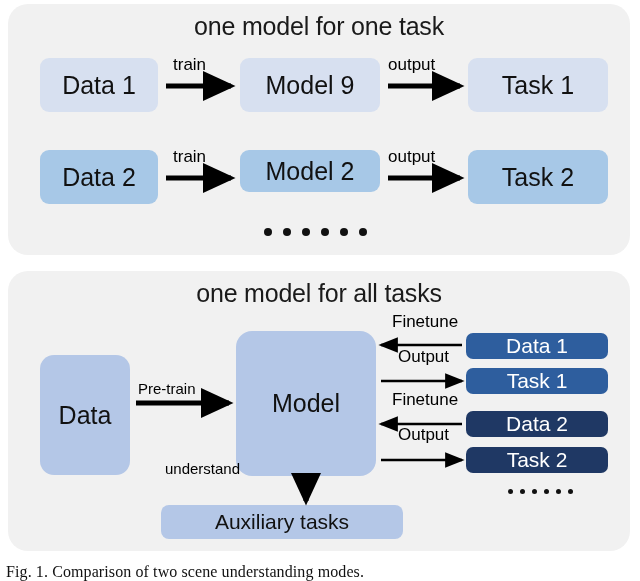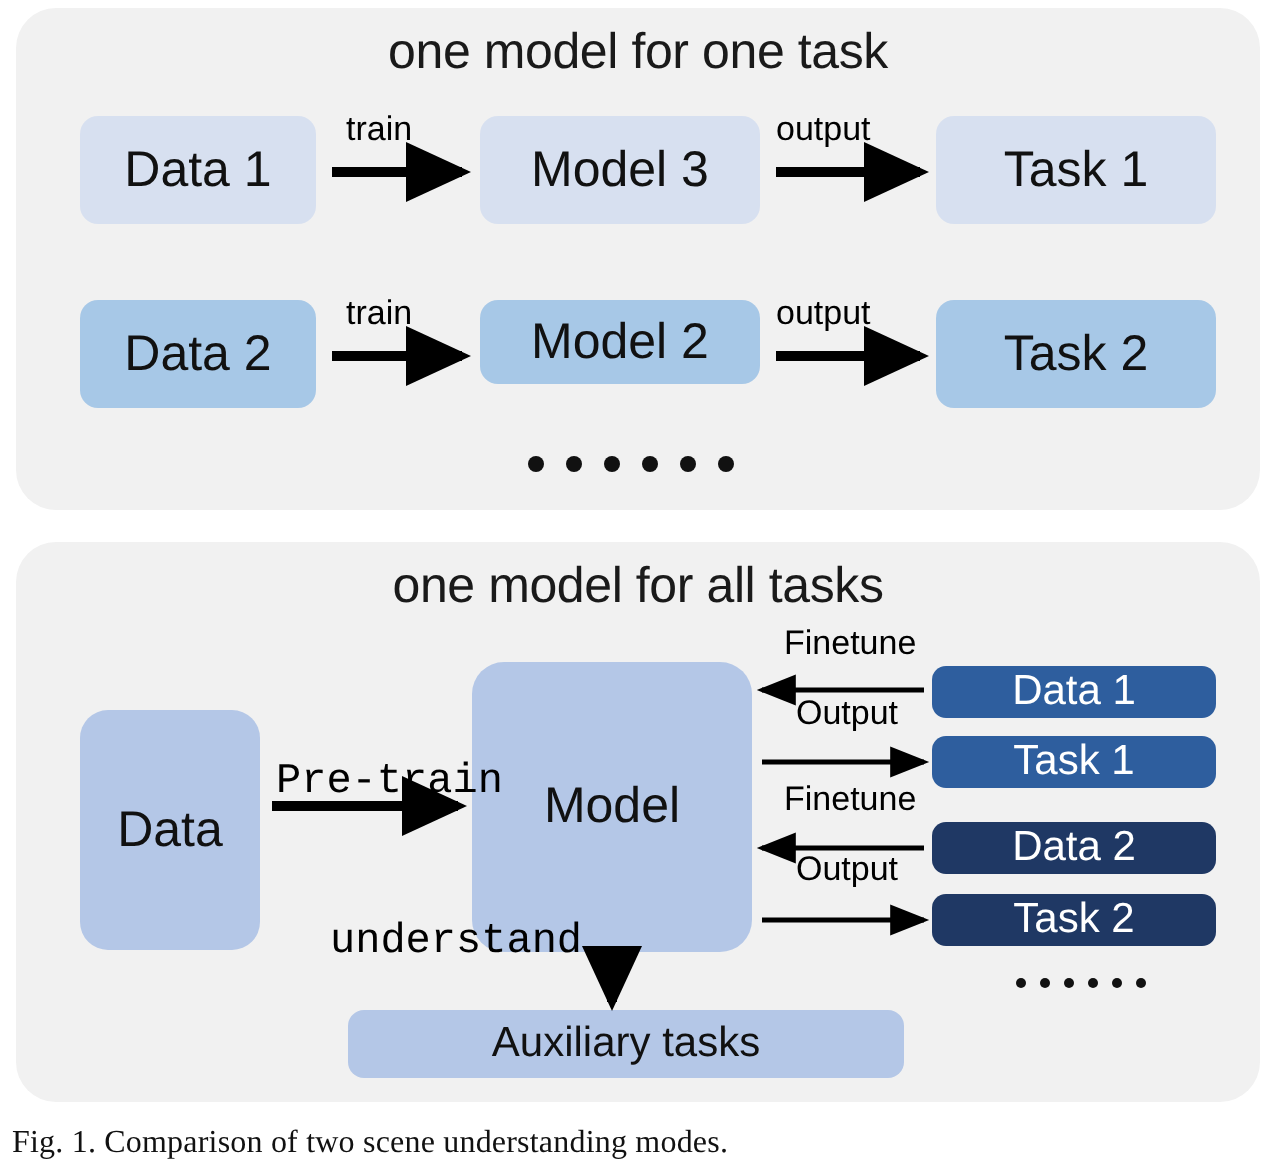--- a/index.html
+++ b/index.html
@@ -49,21 +49,21 @@
   .c-blue2{background:#1f3864;}
 
   
   .arrow-label{
     position:absolute;
     color:#000000;
     font-size:17px;
     white-space:nowrap;
     font-family:"Liberation Sans", sans-serif;
   }
-  .arrow-label.big{font-size:21px;font-family:Liberation Mono, monospace;}
+  .arrow-label.big{font-size:15px;}
 
   
   .arrows{position:absolute;left:0;top:0;width:640px;height:581px;pointer-events:none;}
 
   
   .dots{position:absolute;display:flex;align-items:center;}
   .dots span{display:block;border-radius:50%;background:#111;}
   #dots-top{left:264px;top:228px;gap:11px;}
   #dots-top span{width:8px;height:8px;}
   #dots-bottom{left:508px;top:489px;gap:7px;}
@@ -81,21 +81,21 @@
 </head>
 <body>
 
 <div class="figure">
 
   <div class="panel" id="panel-top">
     <div class="panel-title">one model for one task</div>
   </div>
 
   <div class="node c-light" style="left:40px;top:58px;width:118px;height:54px;">Data 1</div>
-  <div class="node c-light" style="left:240px;top:58px;width:140px;height:54px;">Model 3</div>
+  <div class="node c-light" style="left:240px;top:58px;width:140px;height:54px;">Model 9</div>
   <div class="node c-light" style="left:468px;top:58px;width:140px;height:54px;">Task 1</div>
   <div class="arrow-label" style="left:173px;top:55px;">train</div>
   <div class="arrow-label" style="left:388px;top:55px;">output</div>
 
   <div class="node c-mid" style="left:40px;top:150px;width:118px;height:54px;">Data 2</div>
   <div class="node c-mid" style="left:240px;top:150px;width:140px;height:42px;">Model 2</div>
   <div class="node c-mid" style="left:468px;top:150px;width:140px;height:54px;">Task 2</div>
   <div class="arrow-label" style="left:173px;top:147px;">train</div>
   <div class="arrow-label" style="left:388px;top:147px;">output</div>
 
@@ -113,21 +113,21 @@
   </div>
 
   <div class="node c-modelblue" style="left:40px;top:355px;width:90px;height:120px;border-radius:14px;">Data</div>
 
   <div class="node c-modelblue" style="left:236px;top:331px;width:140px;height:145px;border-radius:16px;text-align:right;">Model</div>
 
   <div class="arrow-label big" style="left:138px;top:380px;">Pre-train</div>
 
   <div class="arrow-label big" style="left:165px;top:460px;">understand</div>
 
-  <div class="node c-modelblue" style="left:174px;top:505px;width:278px;height:34px;border-radius:8px;font-size:21px;">Auxiliary tasks</div>
+  <div class="node c-modelblue" style="left:161px;top:505px;width:242px;height:34px;border-radius:8px;font-size:21px;">Auxiliary tasks</div>
 
   <div class="node dark c-blue1" style="left:466px;top:333px;width:142px;height:26px;">Data 1</div>
   <div class="node dark c-blue1" style="left:466px;top:368px;width:142px;height:26px;">Task 1</div>
   <div class="node dark c-blue2" style="left:466px;top:411px;width:142px;height:26px;">Data 2</div>
   <div class="node dark c-blue2" style="left:466px;top:447px;width:142px;height:26px;">Task 2</div>
 
   <div class="arrow-label" style="left:392px;top:312px;">Finetune</div>
   <div class="arrow-label" style="left:398px;top:347px;">Output</div>
   <div class="arrow-label" style="left:392px;top:390px;">Finetune</div>
   <div class="arrow-label" style="left:398px;top:425px;">Output</div>

